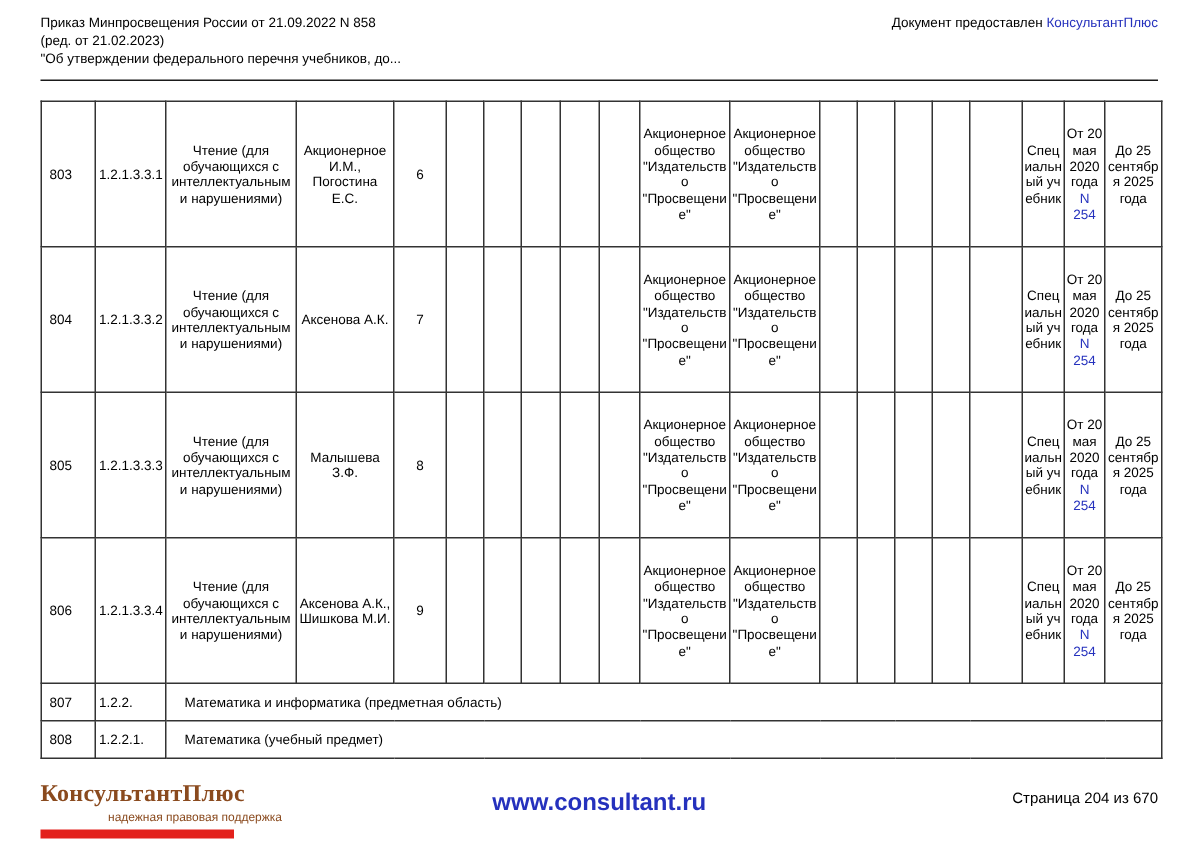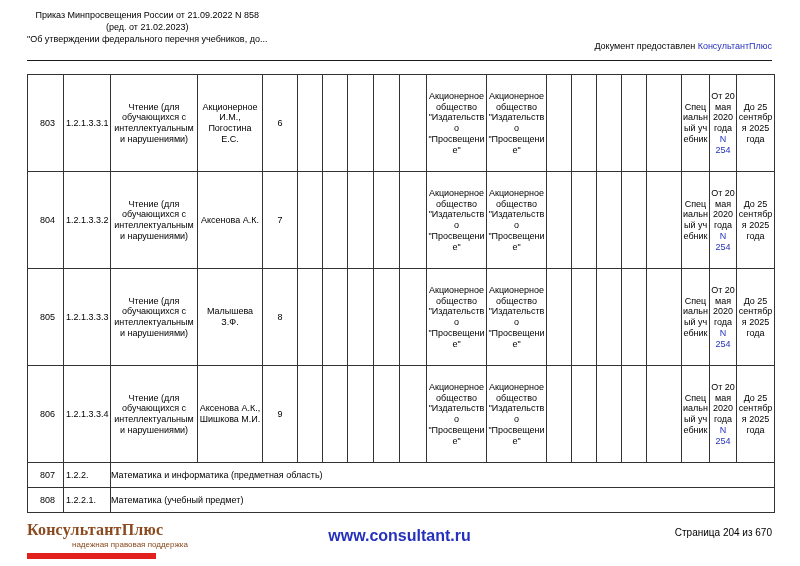--- a/index.html
+++ b/index.html
@@ -5,34 +5,34 @@
   html, body { margin: 0; padding: 0; }
   body {
     width: 800px; height: 566px; background: #ffffff; overflow: hidden;
     font-family: "Liberation Sans", sans-serif; color: #000;
     -webkit-font-smoothing: antialiased;
   }
   .page { position: relative; width: 800px; height: 566px; box-sizing: border-box; padding: 9px 28px 0 27px; }
 
   
   .doc-header { display: flex; justify-content: space-between; align-items: flex-start; font-size: 9px; line-height: 1.35; }
-  .hdr-left div { white-space: nowrap; text-align: center; }
-  .hdr-right { text-align: center; margin-top: 31px; }
+  .hdr-left div { white-space: nowrap; }
+  .hdr-right { text-align: center; }
   .link { color: var(--link-blue, #2531bd); text-decoration: none; cursor: pointer; }
   .rule { border: 0; border-top: 1px solid #1a1a1a; margin: 8px 0 0 0; }
 
   
   table.fed-list { border-collapse: collapse; table-layout: fixed; width: 747px; margin-top: 13px; font-size: 9px; line-height: 1.2; }
   .fed-list td { border: 1px solid #333; vertical-align: middle; text-align: center; padding: 2px 1px; overflow-wrap: break-word; word-wrap: break-word; }
   .fed-list .book-row td { height: 92px; }
-  .fed-list td.c-num  { text-align: center; padding-left: 5px; }
+  .fed-list td.c-num  { text-align: left; padding-left: 5px; }
   .fed-list td.c-code { text-align: left; padding-left: 2px; word-break: break-all; }
   .fed-list td.c-spec { word-break: break-all; }
   .fed-list .section-row td { height: 20px; }
-  .fed-list .section-row td.c-title { text-align: left; padding-left: 0; }
+  .fed-list .section-row td.c-title { text-align: left; padding-left: 12px; }
 
   
   .page-footer { position: absolute; left: 27px; right: 28px; bottom: 7px; display: flex; justify-content: space-between; align-items: flex-start; }
   .logo-block { width: 230px; }
   .logo-title { font-family: "Liberation Serif", serif; font-weight: bold; font-size: 16px; letter-spacing: .2px; color: var(--logo-brown, #8a4a1e); }
   .logo-sub { font-size: 8px; color: var(--logo-brown, #8a4a1e); margin: 1px 0 4px 1px; padding-left: 44px; }
   .red-bar { height: 6px; width: 129px; background: var(--accent-red, #e3211c); }
   .site-wrap { flex: 1; text-align: center; margin-top: 6px; }
   .site { font-weight: bold; font-size: 16px; }
   .page-info { width: 230px; text-align: right; font-size: 10px; margin-top: 6px; }

